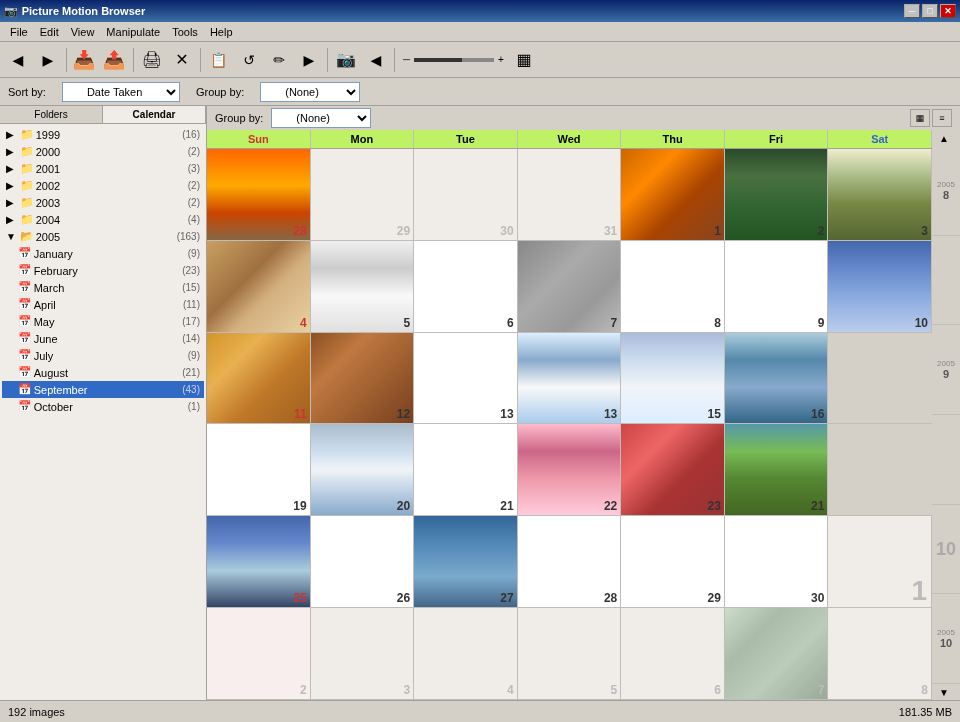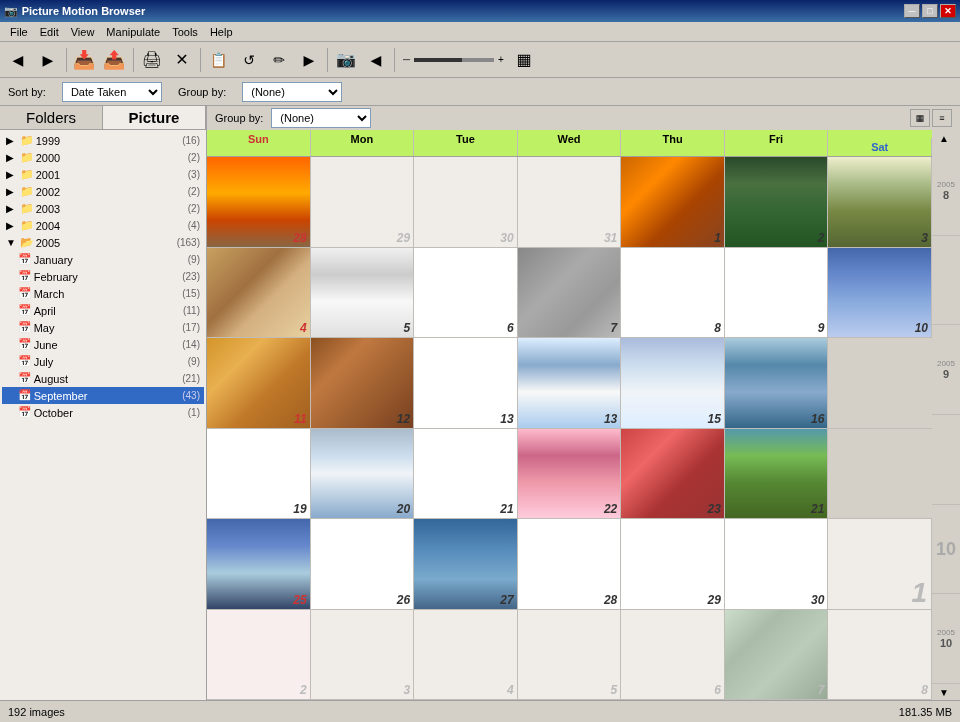--- a/index.html
+++ b/index.html
@@ -19,29 +19,29 @@
     .menu-item { padding: 2px 6px; cursor: pointer; font-size: 11px; }
 
     
     #toolbar { background: #d4d0c8; height: 36px; display: flex; align-items: center; padding: 2px 4px; border-bottom: 1px solid #a0a0a0; gap: 2px; }
     .tb-btn { width: 28px; height: 28px; background: #d4d0c8; border: 1px solid transparent; display: flex; align-items: center; justify-content: center; cursor: pointer; font-size: 14px; }
     .tb-sep { width: 1px; height: 24px; background: #a0a0a0; margin: 0 2px; }
 
     
     #sort-group-bar { background: #d4d0c8; height: 28px; display: flex; align-items: center; padding: 2px 8px; border-bottom: 1px solid #a0a0a0; gap: 16px; }
     .sg-label { font-size: 11px; }
-    .sg-select { font-size: 11px; background: white; border: 1px solid #7f9db9; height: 20px; padding: 0 4px; min-width: 100px; }
+    .sg-select { font-size: 11px; background: white; border: 1px solid #7f9db9; height: 20px; padding: 0 20px; min-width: 100px; }
 
     
     #main { display: flex; height: calc(722px - 22px - 20px - 36px - 28px - 22px); }
 
     
     #left-panel { width: 207px; background: #f0ede8; border-right: 1px solid #a0a0a0; display: flex; flex-direction: column; overflow: hidden; }
     #panel-tabs { display: flex; border-bottom: 1px solid #a0a0a0; }
-    .panel-tab { flex: 1; text-align: center; padding: 3px; font-size: 15px; background: #d4d0c8; border-right: 1px solid #a0a0a0; cursor: pointer; }
+    .panel-tab { flex: 1; text-align: center; padding: 3px; font-size: 10px; background: #d4d0c8; border-right: 1px solid #a0a0a0; cursor: pointer; }
     .panel-tab.active { background: #f0ede8; font-weight: bold; }
     #folder-tree { flex: 1; overflow-y: auto; padding: 2px; }
     .tree-item { padding: 2px 4px; display: flex; align-items: center; cursor: pointer; font-size: 11px; gap: 2px; white-space: nowrap; }
     .tree-item.selected { background: #316ac5; color: white; }
     .tree-icon { font-size: 10px; width: 12px; }
     .tree-folder-icon { color: #f0c040; }
     .tree-count { margin-left: auto; color: #666; font-size: 10px; }
     .tree-item.selected .tree-count { color: #cce; }
     .tree-indent { padding-left: 16px; }
 
@@ -50,24 +50,24 @@
     #calendar-header { display: flex; align-items: center; padding: 2px 8px; gap: 8px; }
     #calendar-view-btns { margin-left: auto; display: flex; gap: 2px; }
     .cal-view-btn { width: 20px; height: 18px; background: #d4d0c8; border: 1px solid #a0a0a0; display: flex; align-items: center; justify-content: center; cursor: pointer; font-size: 9px; }
 
     
     #calendar-grid-container { flex: 1; display: flex; overflow: hidden; }
     #calendar-grid { flex: 1; display: flex; flex-direction: column; }
     #cal-days-header { display: grid; grid-template-columns: repeat(7, 1fr); background: #bef264; border-bottom: 1px solid #a0a0a0; }
     .cal-day-name { text-align: center; padding: 3px; font-size: 11px; font-weight: bold; border-right: 1px solid #c0bdb8; }
     .cal-day-name.sun { color: #cc3333; }
-    .cal-day-name.sat { color: #3366cc; margin-top: 8px; }
+    .cal-day-name.sat { color: #3366cc; }
     #cal-weeks { flex: 1; display: flex; flex-direction: column; }
     .cal-week { flex: 1; display: grid; grid-template-columns: repeat(7, 1fr); border-bottom: 1px solid #c0bdb8; }
-    .cal-cell { border-right: 1px solid #c0bdb8; background: white; position: relative; overflow: hidden; min-height: 80px; font-style: italic; }
+    .cal-cell { border-right: 1px solid #c0bdb8; background: white; position: relative; overflow: hidden; min-height: 80px; }
     .cal-cell.other-month { background: #f0ede8; }
     .cal-cell.sunday { background: #fff0f0; }
     .cal-cell.sunday.other-month { background: #f8eeee; }
     .cal-cell.selected-day { background: #ffe0e0; }
     .cal-date { position: absolute; bottom: 2px; right: 3px; font-size: 12px; font-weight: bold; color: #888; z-index: 2; }
     .cal-date.sun-date { color: #cc3333; }
     .cal-date.sat-date { color: #3366cc; }
     .cal-date.current-month { color: #333; }
     .cal-date.sun-date.current-month { color: #cc3333; }
     .cal-date.other-month-num { color: #bbb; }
@@ -163,21 +163,21 @@
   <select class="sg-select">
     <option>(None)</option>
   </select>
 </div>
 
 <div id="main">
 
   <div id="left-panel">
     <div id="panel-tabs">
       <div class="panel-tab">Folders</div>
-      <div class="panel-tab active">Picture</div>
+      <div class="panel-tab active">Calendar</div>
     </div>
     <div id="folder-tree">
 
       <div class="tree-item">
         <span class="tree-icon">▶</span>
         <span class="tree-folder-icon">📁</span>
         <span>1999</span>
         <span class="tree-count">(16)</span>
       </div>
       <div class="tree-item">

